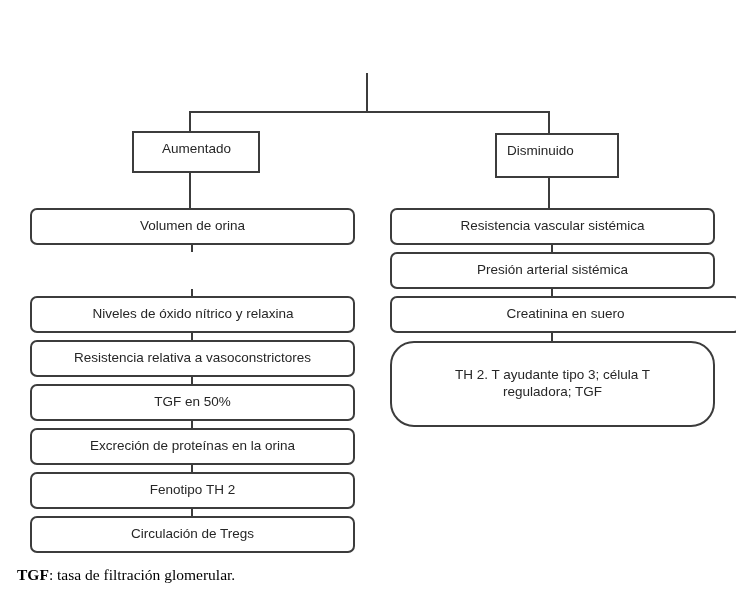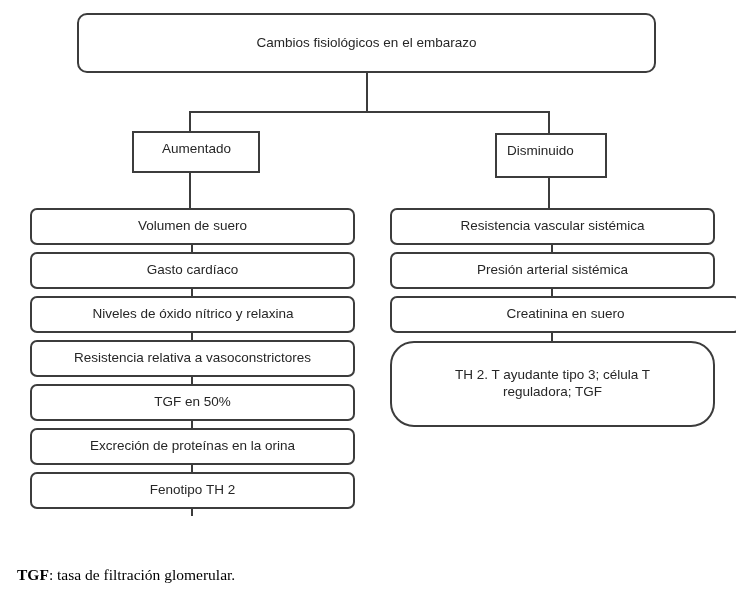--- a/index.html
+++ b/index.html
@@ -25,47 +25,41 @@
     position:absolute;left:17px;top:566px;
     font-family:"Liberation Serif", serif;font-size:15.5px;color:#000000;
   }
   .footnote b{font-weight:bold;}
 </style>
 </head>
 <body>
 
 <div class="canvas">
 
-  <div class="node center r-md" style="left:77px;top:13px;width:579px;height:60px;">
-    <span>Cambios fisiológicos en el embarazo</span>
-  </div>
 
   <div class="line" style="left:366px;top:73px;width:2px;height:40px;"></div>
   <div class="line" style="left:189px;top:111px;width:361px;height:2px;"></div>
   <div class="line" style="left:189px;top:113px;width:2px;height:18px;"></div>
   <div class="line" style="left:548px;top:113px;width:2px;height:20px;"></div>
 
   <div class="node topleft square" style="left:132px;top:131px;width:128px;height:42px;padding-left:28px;">
     <span>Aumentado</span>
   </div>
-  <div class="node topleft square" style="left:495px;top:133px;width:112px;height:45px;">
+  <div class="node topleft square" style="left:495px;top:133px;width:124px;height:45px;">
     <span>Disminuido</span>
   </div>
 
   <div class="line" style="left:189px;top:173px;width:2px;height:35px;"></div>
   <div class="line" style="left:548px;top:178px;width:2px;height:30px;"></div>
 
   <div class="node center r-sm" style="left:30px;top:208px;width:325px;height:37px;">
-    <span>Volumen de suero</span>
+    <span>Volumen de orina</span>
   </div>
   <div class="line" style="left:191px;top:245px;width:2px;height:7px;"></div>
 
-  <div class="node center r-sm" style="left:30px;top:252px;width:325px;height:37px;">
-    <span>Gasto cardíaco</span>
-  </div>
   <div class="line" style="left:191px;top:289px;width:2px;height:7px;"></div>
 
   <div class="node center r-sm" style="left:30px;top:296px;width:325px;height:37px;padding-left:9px;">
     <span>Niveles de óxido nítrico y relaxina</span>
   </div>
   <div class="line" style="left:191px;top:333px;width:2px;height:7px;"></div>
 
   <div class="node center r-sm" style="left:30px;top:340px;width:325px;height:37px;">
     <span>Resistencia relativa a vasoconstrictores</span>
   </div>
@@ -79,20 +73,23 @@
   <div class="node center r-sm" style="left:30px;top:428px;width:325px;height:37px;">
     <span>Excreción de proteínas en la orina</span>
   </div>
   <div class="line" style="left:191px;top:465px;width:2px;height:7px;"></div>
 
   <div class="node center r-sm" style="left:30px;top:472px;width:325px;height:37px;">
     <span>Fenotipo TH 2</span>
   </div>
   <div class="line" style="left:191px;top:509px;width:2px;height:7px;"></div>
 
+  <div class="node center r-sm" style="left:30px;top:516px;width:325px;height:37px;">
+    <span>Circulación de Tregs</span>
+  </div>
 
   <div class="node center r-sm" style="left:390px;top:208px;width:325px;height:37px;">
     <span>Resistencia vascular sistémica</span>
   </div>
   <div class="line" style="left:551px;top:245px;width:2px;height:7px;"></div>
 
   <div class="node center r-sm" style="left:390px;top:252px;width:325px;height:37px;">
     <span>Presión arterial sistémica</span>
   </div>
   <div class="line" style="left:551px;top:289px;width:2px;height:7px;"></div>

